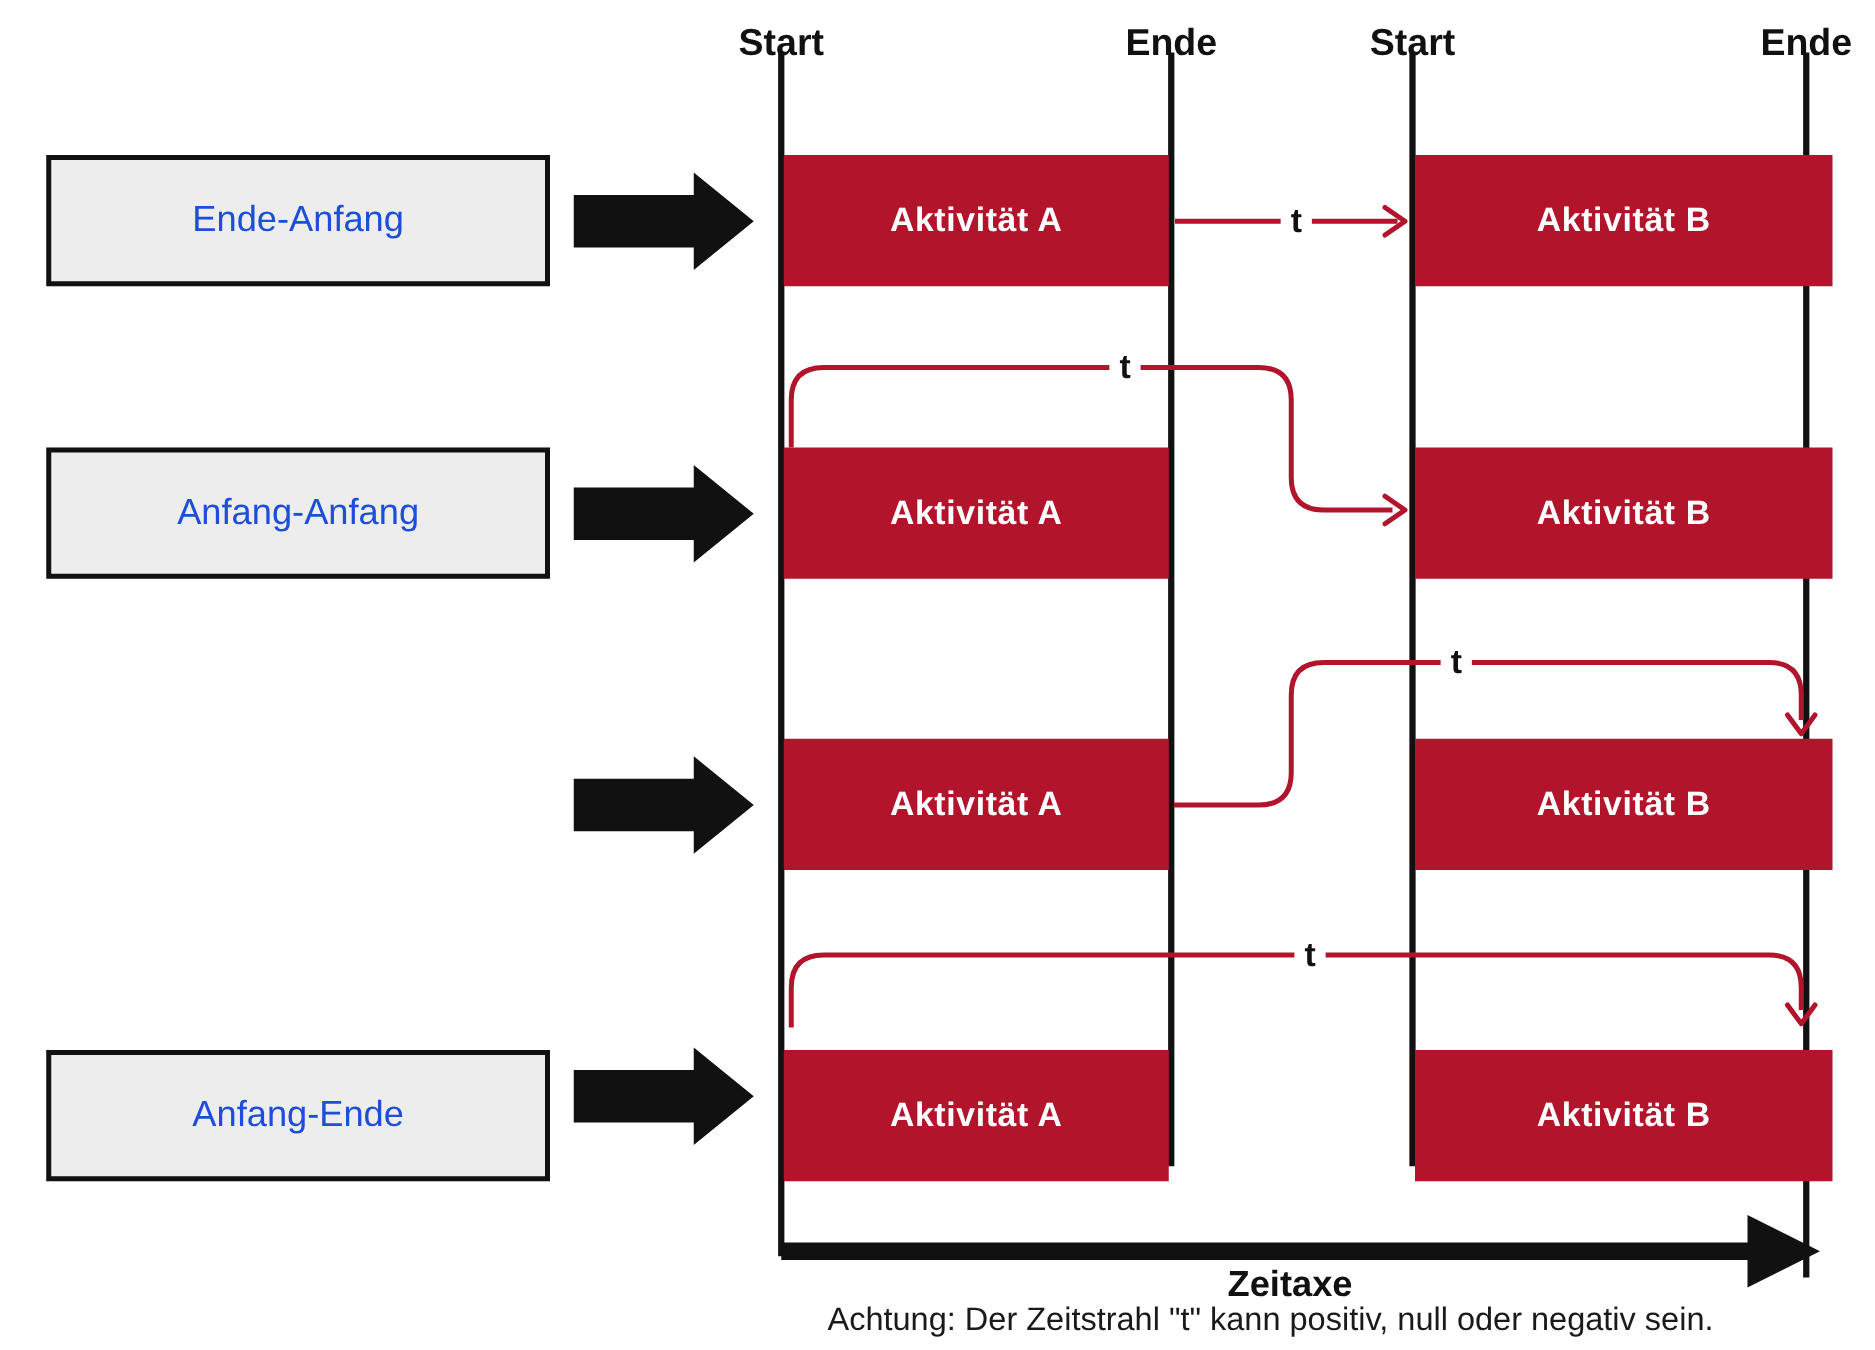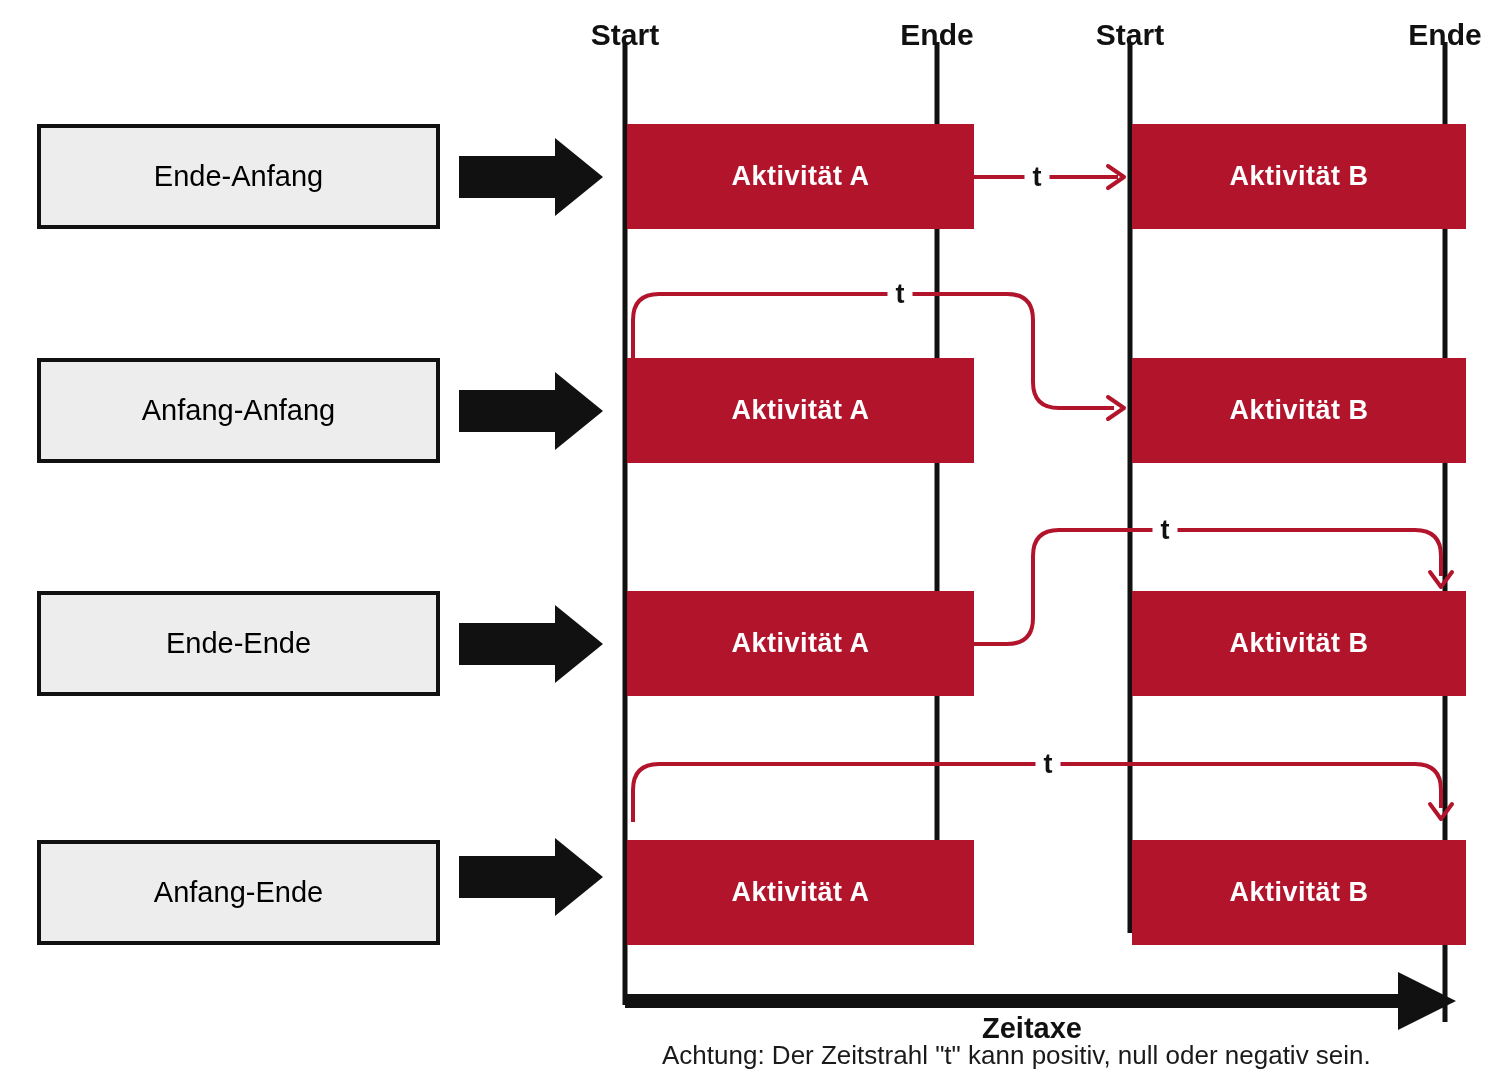--- a/index.html
+++ b/index.html
@@ -20,31 +20,31 @@
   .col-label{
     position:absolute;top:18px;transform:translateX(-50%);
     font-size:30px;font-weight:bold;color:var(--black);white-space:nowrap;
   }
 
   
   .type-box{
     position:absolute;left:37px;width:403px;height:105px;
     background:var(--box_bg);border:4px solid var(--black);
     display:flex;align-items:center;justify-content:center;
-    font-size:29px;color:#000000;
+    font-size:29px;color:#1d4ed8;
   }
 
   
   .activity-bar{
     position:absolute;height:105px;background:var(--red);
     display:flex;align-items:center;justify-content:center;
     font-size:27px;font-weight:bold;color:var(--text_on_red);
     letter-spacing:0.5px;white-space:nowrap;
   }
-  .bar-a{left:627px;width:347px;}
+  .bar-a{left:627px;width:308px;}
   .bar-b{left:1132px;width:334px;}
 
   .row1{top:124px;} .row2{top:358px;} .row3{top:591px;} .row4{top:824px;margin-top:16px;}
 
   
   .lag-label{
     position:absolute;transform:translate(-50%,-50%);
     background:var(--page_bg);padding:0 8px;
     font-size:27px;font-weight:bold;color:var(--black);line-height:1;
   }
@@ -110,21 +110,20 @@
   <div class="type-box row1">Ende-Anfang</div>
   <div class="activity-bar bar-a row1">Aktivität A</div>
   <div class="activity-bar bar-b row1">Aktivität B</div>
   <div class="lag-label" style="left:1037px;top:177px">t</div>
 
   <div class="type-box row2">Anfang-Anfang</div>
   <div class="activity-bar bar-a row2">Aktivität A</div>
   <div class="activity-bar bar-b row2">Aktivität B</div>
   <div class="lag-label" style="left:900px;top:294px">t</div>
 
-  <div class="type-box row3">Ende-Ende</div>
   <div class="activity-bar bar-a row3">Aktivität A</div>
   <div class="activity-bar bar-b row3">Aktivität B</div>
   <div class="lag-label" style="left:1165px;top:530px">t</div>
 
   <div class="type-box row4">Anfang-Ende</div>
   <div class="activity-bar bar-a row4">Aktivität A</div>
   <div class="activity-bar bar-b row4">Aktivität B</div>
   <div class="lag-label" style="left:1048px;top:764px">t</div>
 
   <div class="axis-label">Zeitaxe</div>

